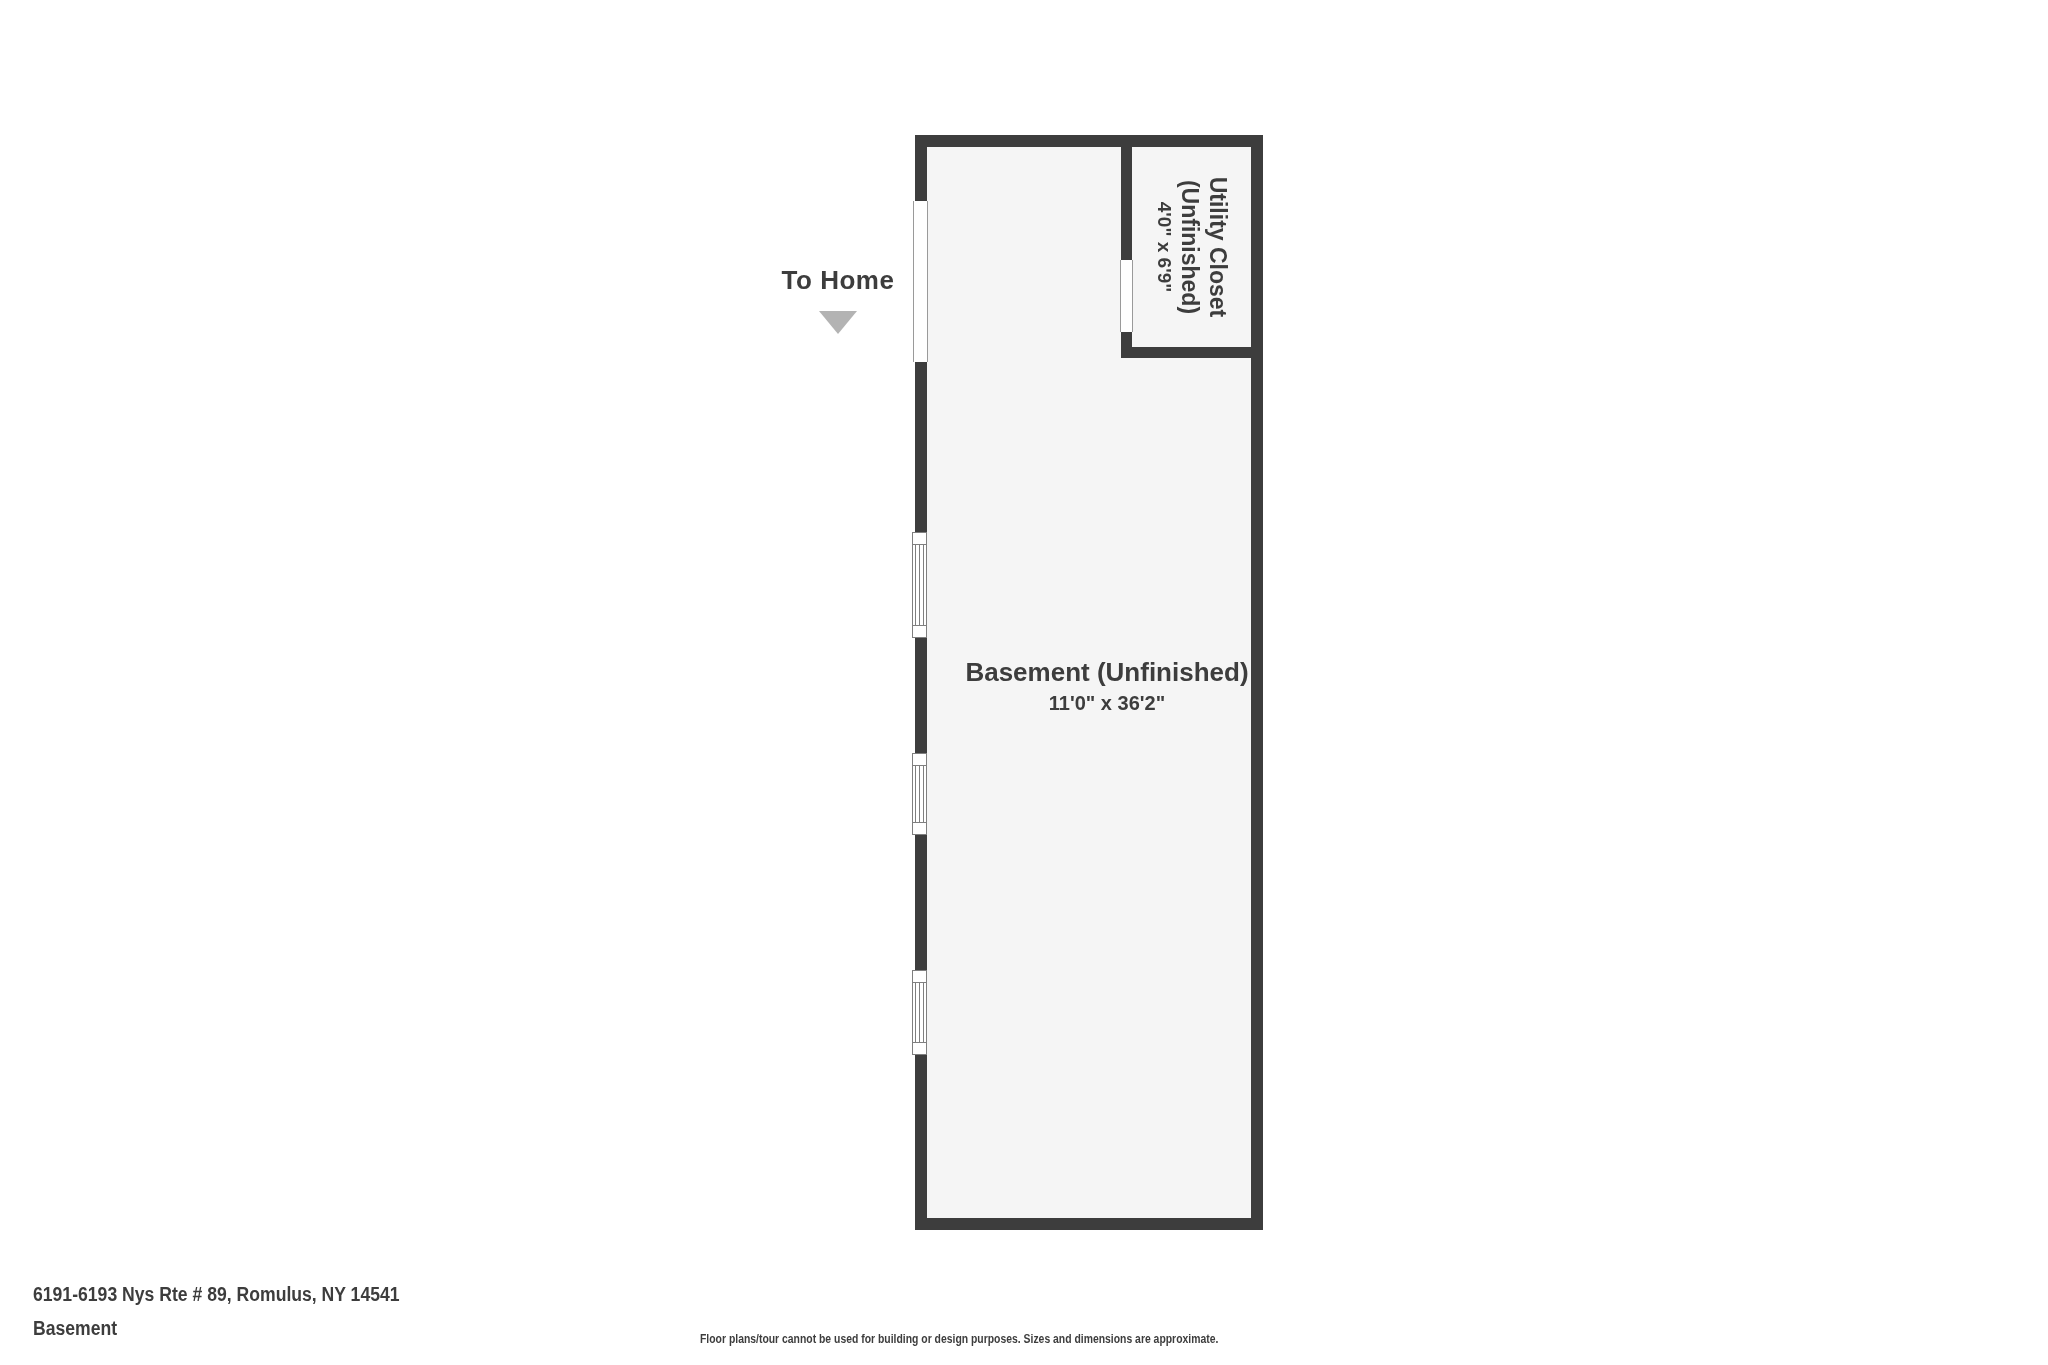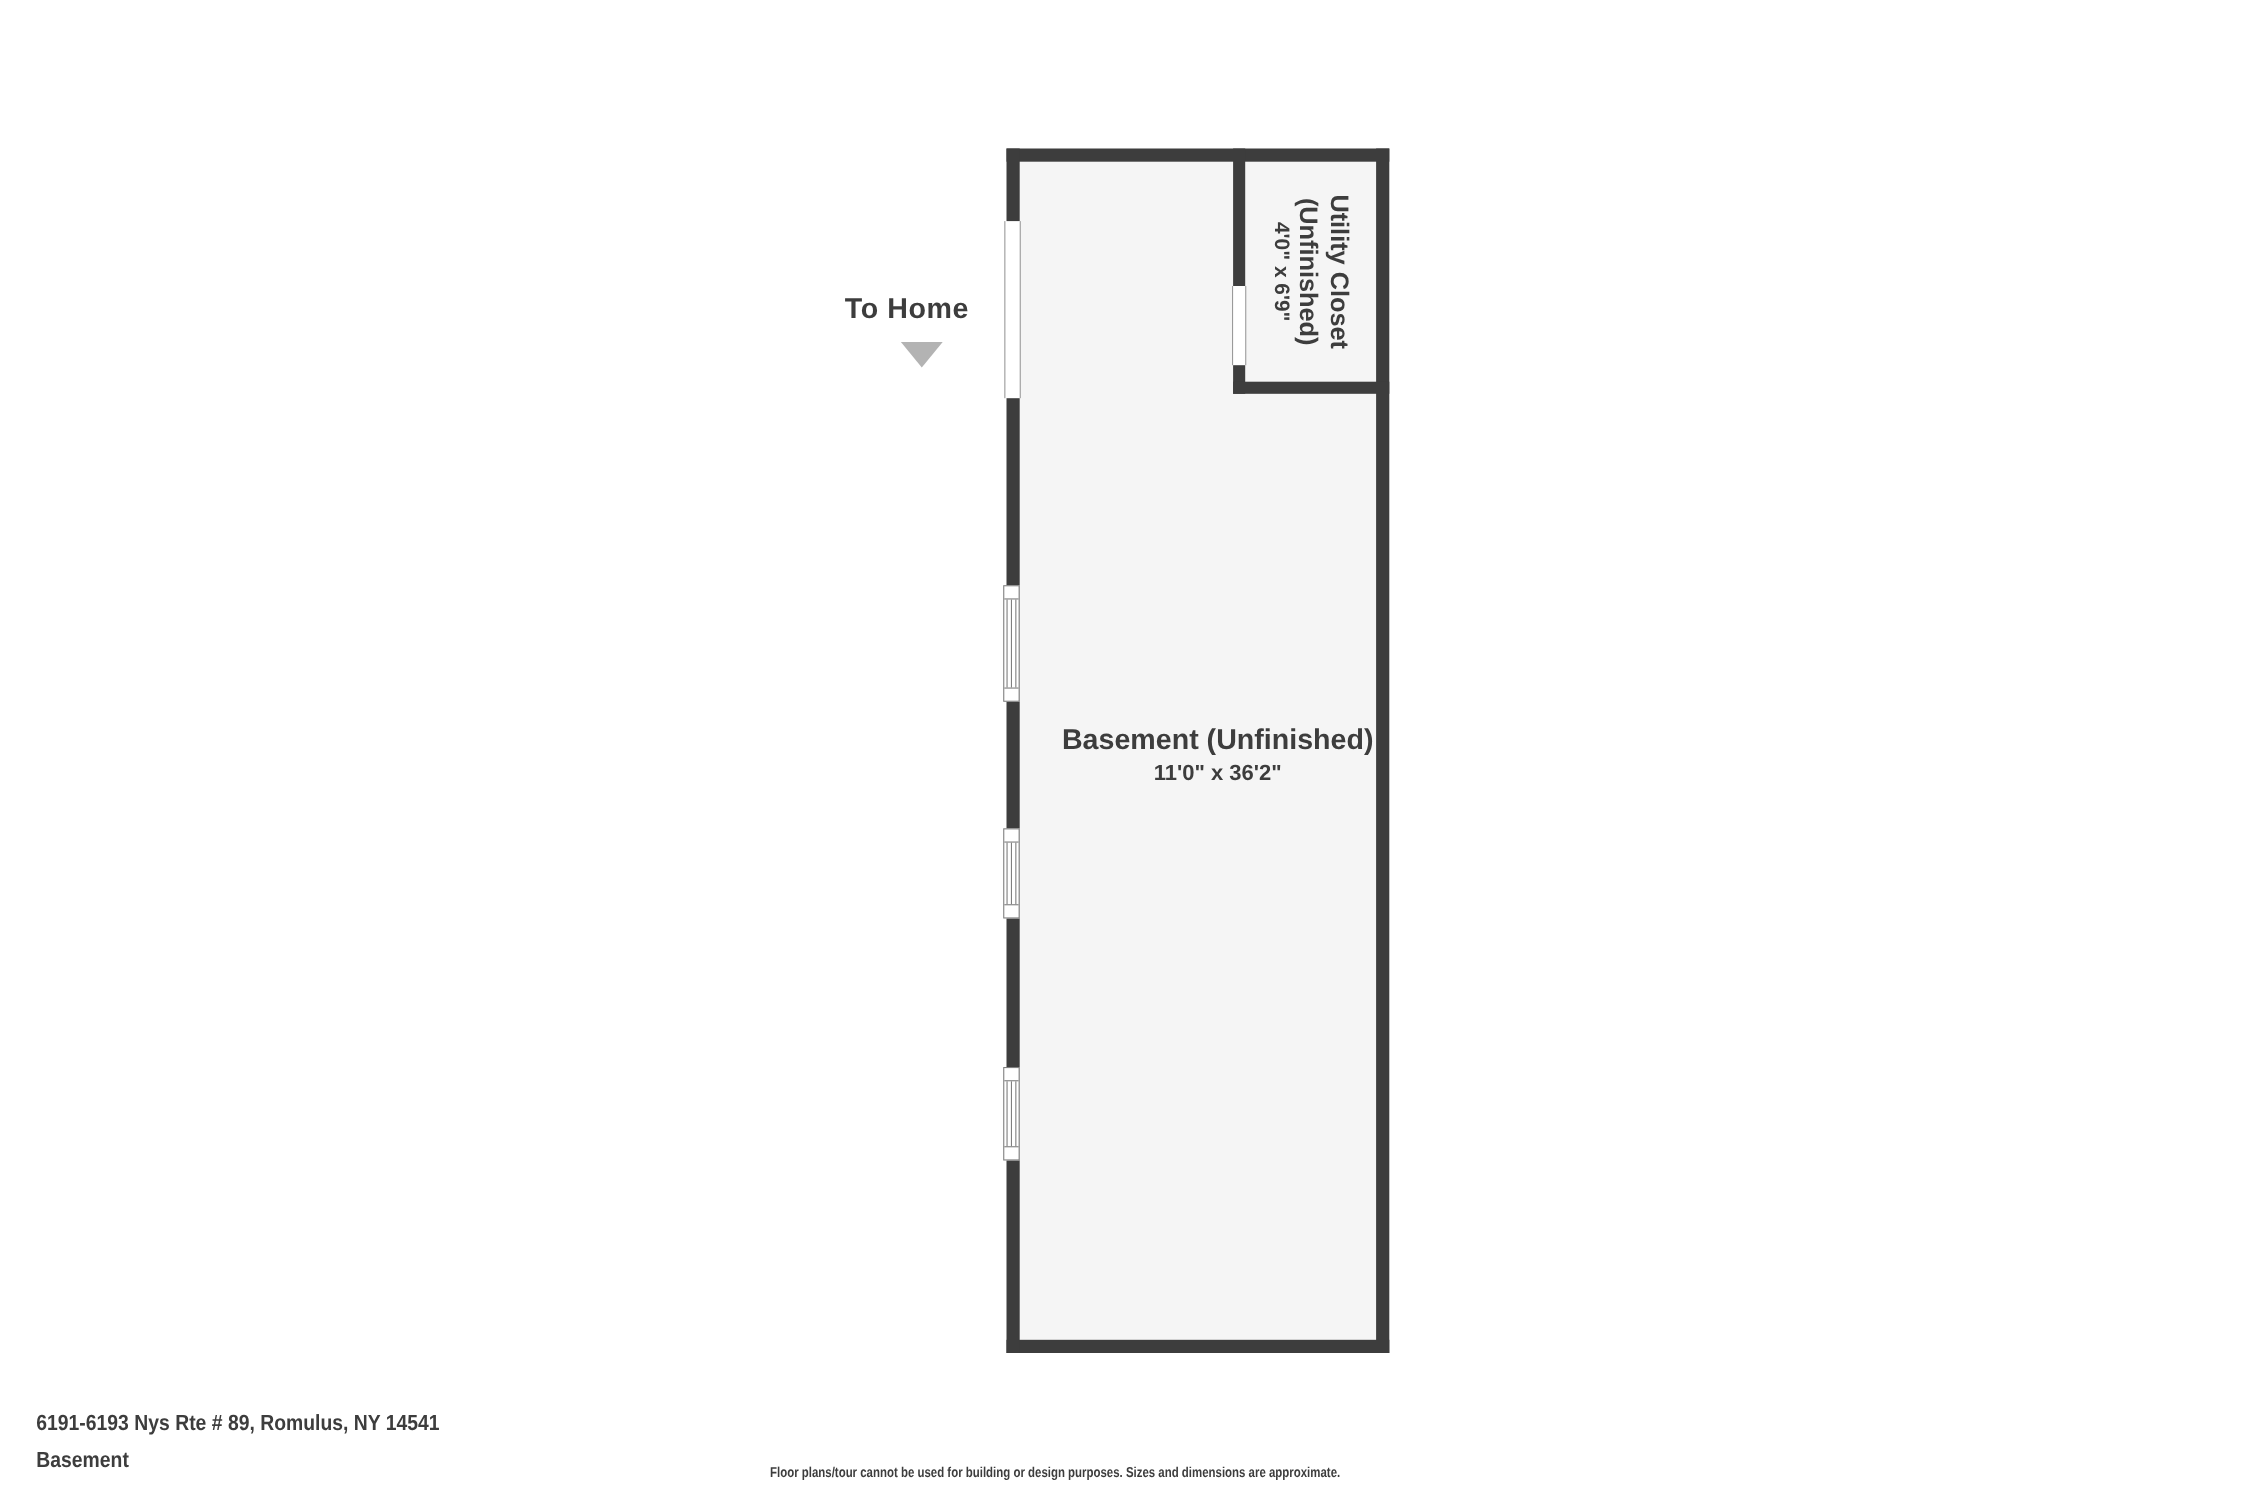--- a/index.html
+++ b/index.html
@@ -26,21 +26,21 @@
   .window-1 { top:532px; height:106px; }
   .window-2 { top:753px; height:82px; }
   .window-3 { top:970px; height:85px; }
   .window .cap { flex:0 0 11px; }
   .window .cap-top    { border-bottom:1px solid #7f7f7f; }
   .window .cap-bottom { border-top:1px solid #7f7f7f; }
   .window .pane { flex:1 1 auto; margin:0 2px; border-left:1px solid #7f7f7f; border-right:1px solid #7f7f7f; position:relative; }
   .window .pane::after { content:""; position:absolute; top:0; bottom:0; left:45%; width:1px; background:#7f7f7f; }
 
   
-  .to-home { position:absolute; left:768px; top:265px; width:140px; text-align:left;
+  .to-home { position:absolute; left:768px; top:265px; width:140px; text-align:center;
              font-size:26px; font-weight:bold; letter-spacing:0.5px; }
   .to-home-arrow { position:absolute; left:819px; top:311px; width:0; height:0;
                    border-left:19px solid transparent; border-right:19px solid transparent;
                    border-top:23px solid #b3b3b3; }
 
   .basement-label { position:absolute; left:927px; top:657px; width:360px; text-align:center; }
   .room-name { font-size:26px; font-weight:bold; line-height:1.2; }
   .room-dims { font-size:20px; font-weight:bold; line-height:1.2; margin-top:3px; }
 
   .closet-label { position:absolute; left:1191px; top:247px;

